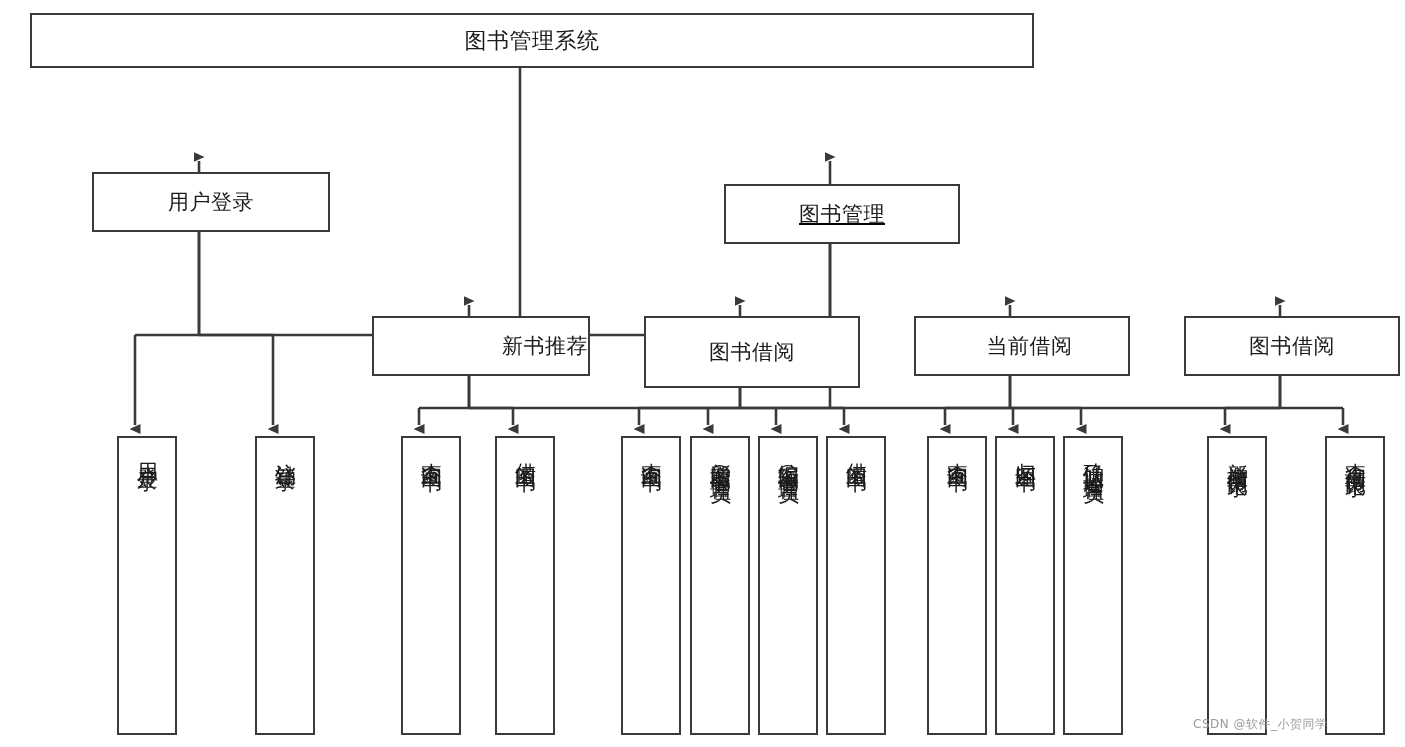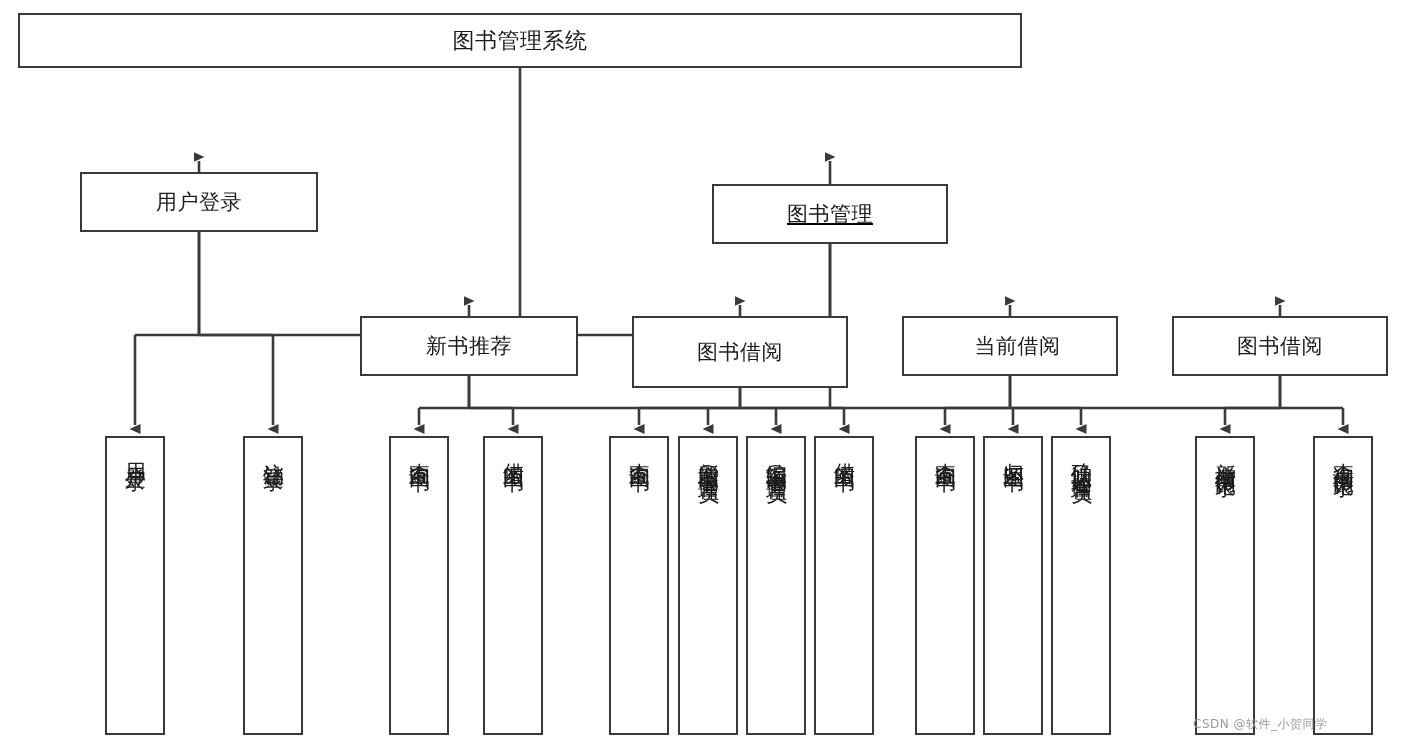--- a/index.html
+++ b/index.html
@@ -27,20 +27,21 @@
   }
   .node {
     position: absolute;
     box-sizing: border-box;
     background: #ffffff;
     border: 2px solid #3a3a3a;
     display: flex;
     align-items: center;
     justify-content: center;
     z-index: 2;
+    margin-left: 12px;
   }
   .node .label {
     color: #1b1b1b;
     letter-spacing: 0.5px;
     white-space: nowrap;
     line-height: 1.18;
   }
   .node.h .label {
     font-size: 21px;
   }
@@ -122,21 +123,21 @@
   <div id="nodes">
       <div class="node h root" style="left: 18px; top: 13px; width: 1004px; height: 55px;">
         <span class="label">图书管理系统</span>
       </div>
       <div class="node h" style="left: 80px; top: 172px; width: 238px; height: 60px;">
         <span class="label">用户登录</span>
       </div>
       <div class="node h" style="left: 712px; top: 184px; width: 236px; height: 60px; text-decoration: underline;">
         <span class="label">图书管理</span>
       </div>
-      <div class="node h" style="left: 360px; top: 316px; width: 218px; height: 60px;">
+      <div class="node h" style="left: 360px; top: 316px; width: 218px; height: 60px; justify-content: flex-end;">
         <span class="label">新书推荐</span>
       </div>
       <div class="node h" style="left: 632px; top: 316px; width: 216px; height: 72px;">
         <span class="label">图书借阅</span>
       </div>
       <div class="node h" style="left: 902px; top: 316px; width: 216px; height: 60px; padding-left: 15px;">
         <span class="label">当前借阅</span>
       </div>
       <div class="node h" style="left: 1172px; top: 316px; width: 216px; height: 60px;">
         <span class="label">图书借阅</span>

